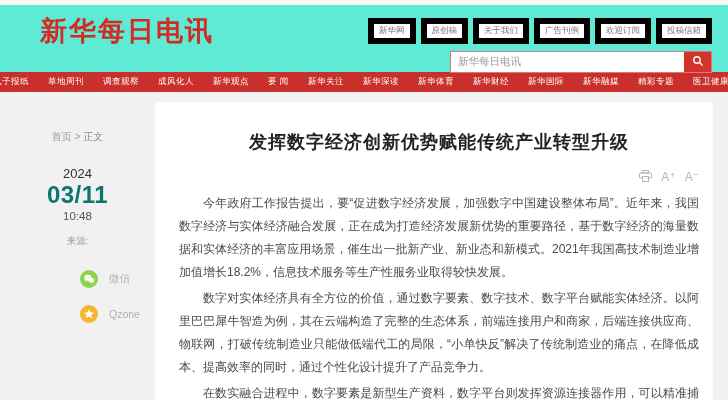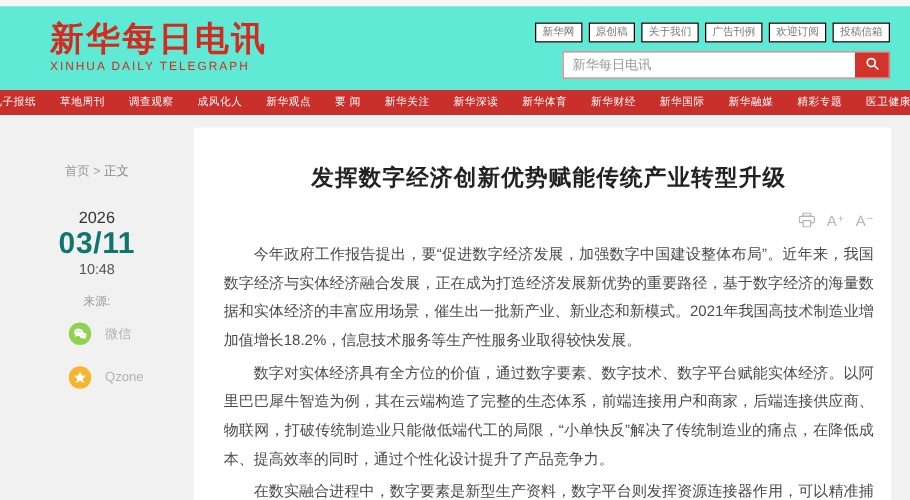--- a/index.html
+++ b/index.html
@@ -9,59 +9,58 @@
     font-family:"Liberation Sans","DejaVu Sans",sans-serif;
     position:relative;
   }
   
   .header{height:72px;background:#5eead4;position:relative;border-top:5px solid #f6f6f6;box-sizing:border-box;}
   .logo{position:absolute;left:40px;top:12px;}
   .logo-cn{color:#d42a21;font-size:27px;font-weight:bold;letter-spacing:2px;font-family:"Liberation Serif","DejaVu Serif",serif;line-height:1.1;}
   .logo-en{color:#d42a21;font-size:9.5px;letter-spacing:1.6px;margin-top:1px;}
   .header-right{position:absolute;right:16px;top:13px;display:flex;flex-direction:column;align-items:flex-end;}
   .top-links{display:flex;gap:5px;margin-bottom:7px;}
-  .top-link{font-size:8.5px;color:#777;border:1px solid #000000;padding:1px 5px;background:#fff;cursor:pointer;white-space:nowrap;}
+  .top-link{font-size:8.5px;color:#777;border:6px solid #000000;padding:1px 5px;background:#fff;cursor:pointer;white-space:nowrap;}
   .searchbar{display:flex;width:262px;height:22px;border:1px solid #d77;box-sizing:border-box;background:#fff;}
   .searchbar input{flex:1;border:none;outline:none;font-size:10.5px;color:#999;padding:0 7px;font-family:inherit;background:transparent;}
   .search-btn{width:27px;border:none;background:#d2342b;display:flex;align-items:center;justify-content:center;cursor:pointer;}
   
   .nav{height:20px;background:#c9302c;display:flex;align-items:center;justify-content:center;gap:19px;}
   .nav-item{color:#fff;font-size:8.5px;letter-spacing:.5px;cursor:pointer;white-space:nowrap;}
   
   .content{display:flex;height:348px;padding:10px 15px 0 0;box-sizing:border-box;}
   .sidebar{width:155px;flex:none;padding-top:28px;box-sizing:border-box;text-align:center;}
   .breadcrumb{font-size:10px;color:#999;}
   .breadcrumb .crumb-current{color:#888;}
   .date-year{margin-top:22px;font-size:13px;color:#333;}
   .date-day{font-size:24px;font-weight:bold;color:#0f766e;line-height:1.15;letter-spacing:.5px;}
   .date-time{font-size:11.5px;color:#555;margin-top:1px;}
   .source-label{margin-top:13px;font-size:9.5px;color:#999;}
   .source-value{font-size:9.5px;color:#666;margin-top:2px;}
-  .share{margin-top:10px;padding-left:55px;text-align:left;}
+  .share{margin-top:22px;padding-left:80px;text-align:left;}
   .share-item{display:flex;align-items:center;gap:11px;margin-bottom:17px;cursor:pointer;}
   .share-circle{width:18px;height:18px;border-radius:50%;display:flex;align-items:center;justify-content:center;flex:none;}
   .share-wechat{background:#8dd350;}
   .share-weibo{background:#e6482e;}
   .share-qzone{background:#f5b52e;}
   .share-label{font-size:10.5px;color:#b2b2b2;}
   
   .main{flex:1;background:#fff;padding:28px 14px 0 24px;box-sizing:border-box;overflow:hidden;}
   .article-title{text-align:center;font-size:18px;font-weight:bold;color:#222;letter-spacing:1px;}
   .tools{display:flex;justify-content:flex-end;align-items:center;gap:9px;margin-top:16px;height:14px;}
   .tool{color:#b5b5b5;font-size:12px;cursor:pointer;line-height:1;}
   .article-body{margin-top:8px;}
   .para{font-size:12px;color:#4a4a4a;line-height:23px;text-indent:2em;text-align:justify;margin:0 0 3px 0;}
 </style>
 </head>
 <body>
 
 <div class="header">
   <div class="logo">
     <div class="logo-cn">新华每日电讯</div>
-    <div class="logo-en">XINHUA DAILY TELEGRAPH</div>
   </div>
   <div class="header-right">
     <div class="top-links">
       <span class="top-link">新华网</span>
       <span class="top-link">原创稿</span>
       <span class="top-link">关于我们</span>
       <span class="top-link">广告刊例</span>
       <span class="top-link">欢迎订阅</span>
       <span class="top-link">投稿信箱</span>
     </div>
@@ -99,21 +98,21 @@
 </div>
 
 <div class="content">
 
   <div class="sidebar">
     <div class="breadcrumb">
       <span class="crumb-home">首页</span>
       <span>&gt;</span>
       <span class="crumb-current">正文</span>
     </div>
-    <div class="date-year">2026</div>
+    <div class="date-year">2024</div>
     <div class="date-day">03/11</div>
     <div class="date-time">10:48</div>
     <div class="source-label">来源:</div>
 
     <div class="share">
       <div class="share-item">
         <span class="share-circle share-wechat">
           <svg width="12" height="12" viewBox="0 0 20 20">
             <g fill="#fff">
               <ellipse cx="8" cy="8" rx="6" ry="5"></ellipse>

